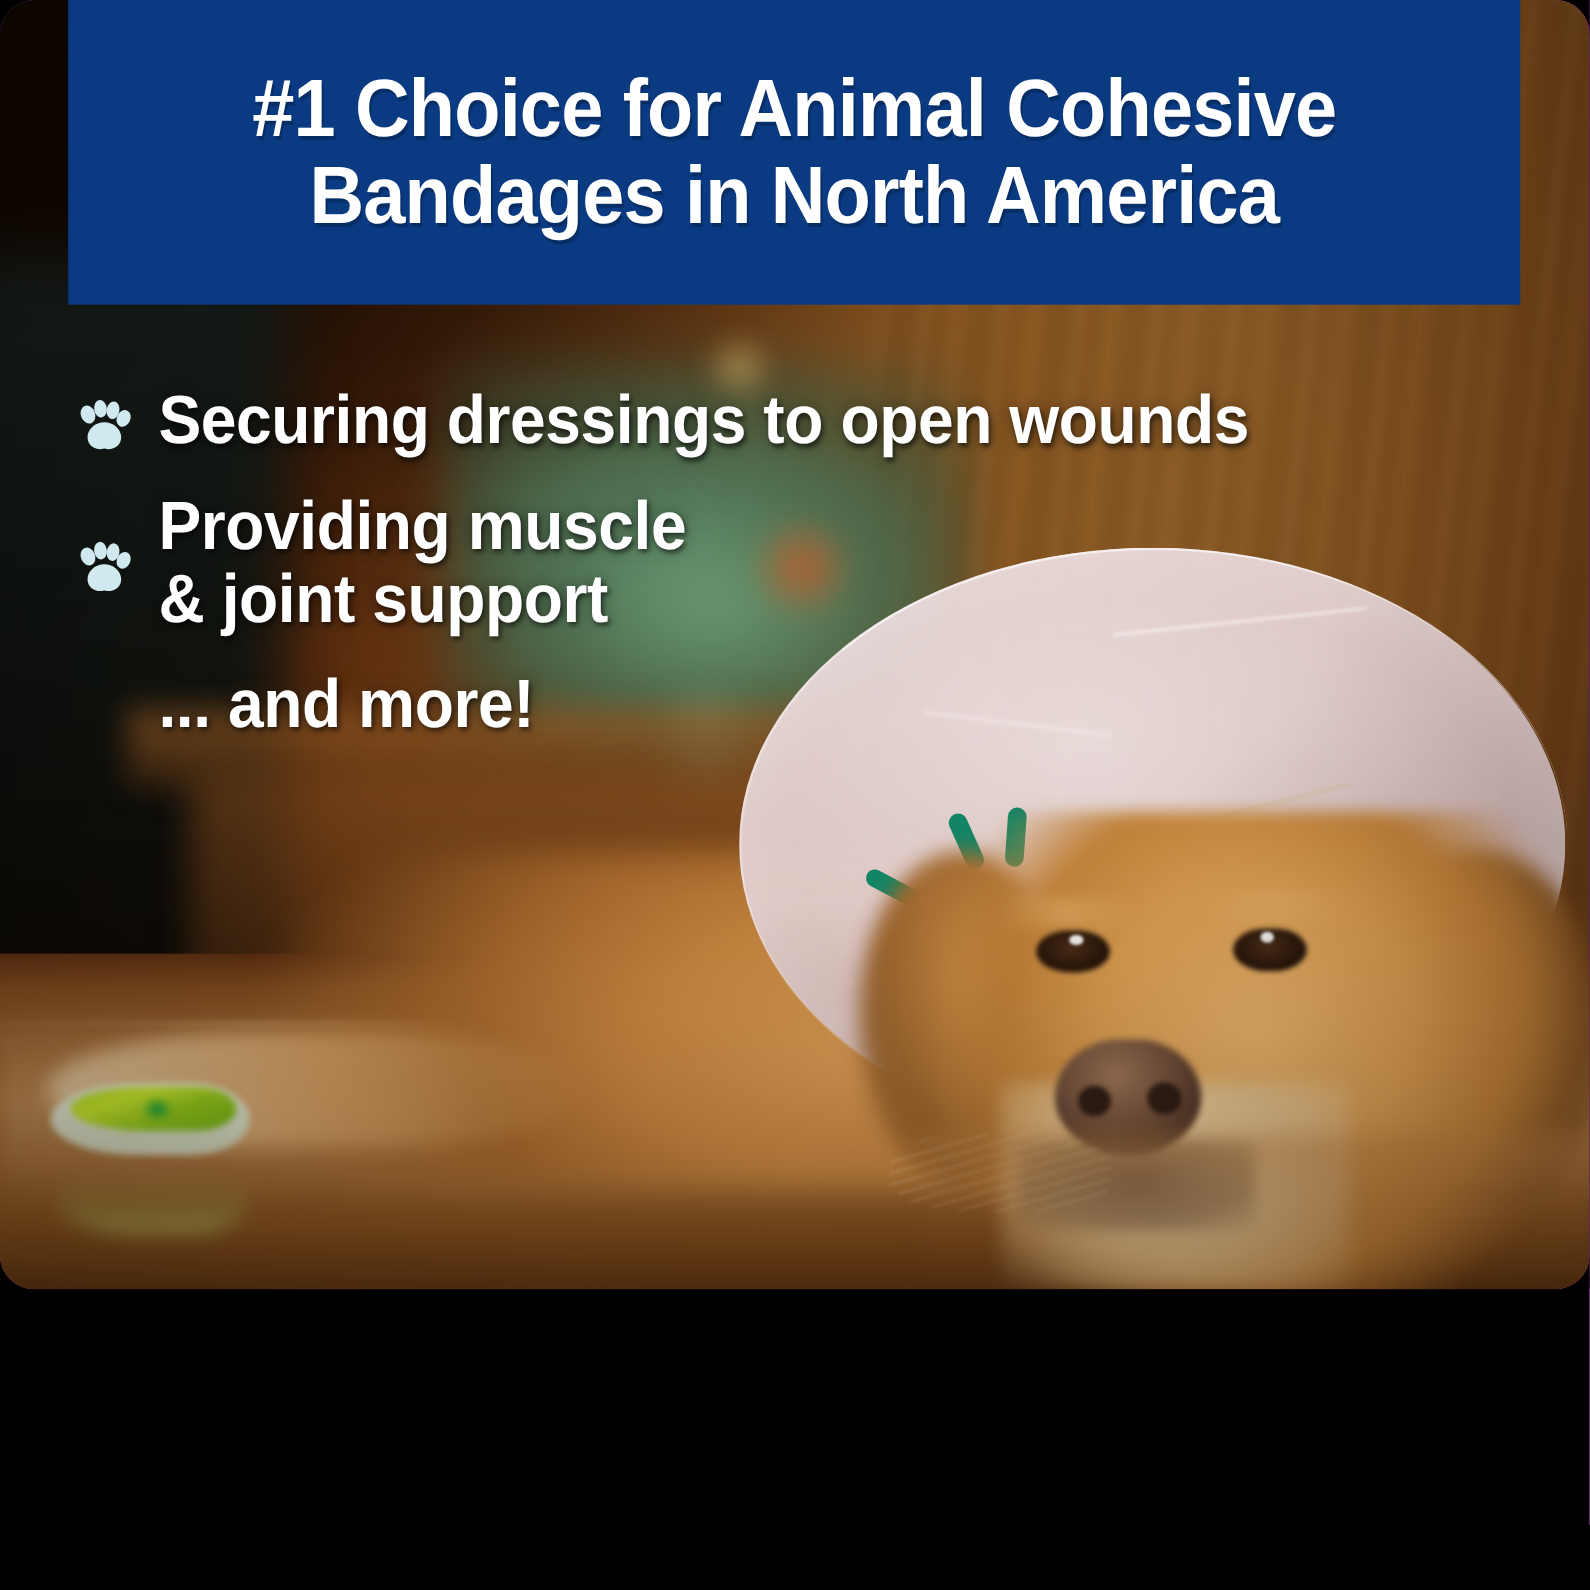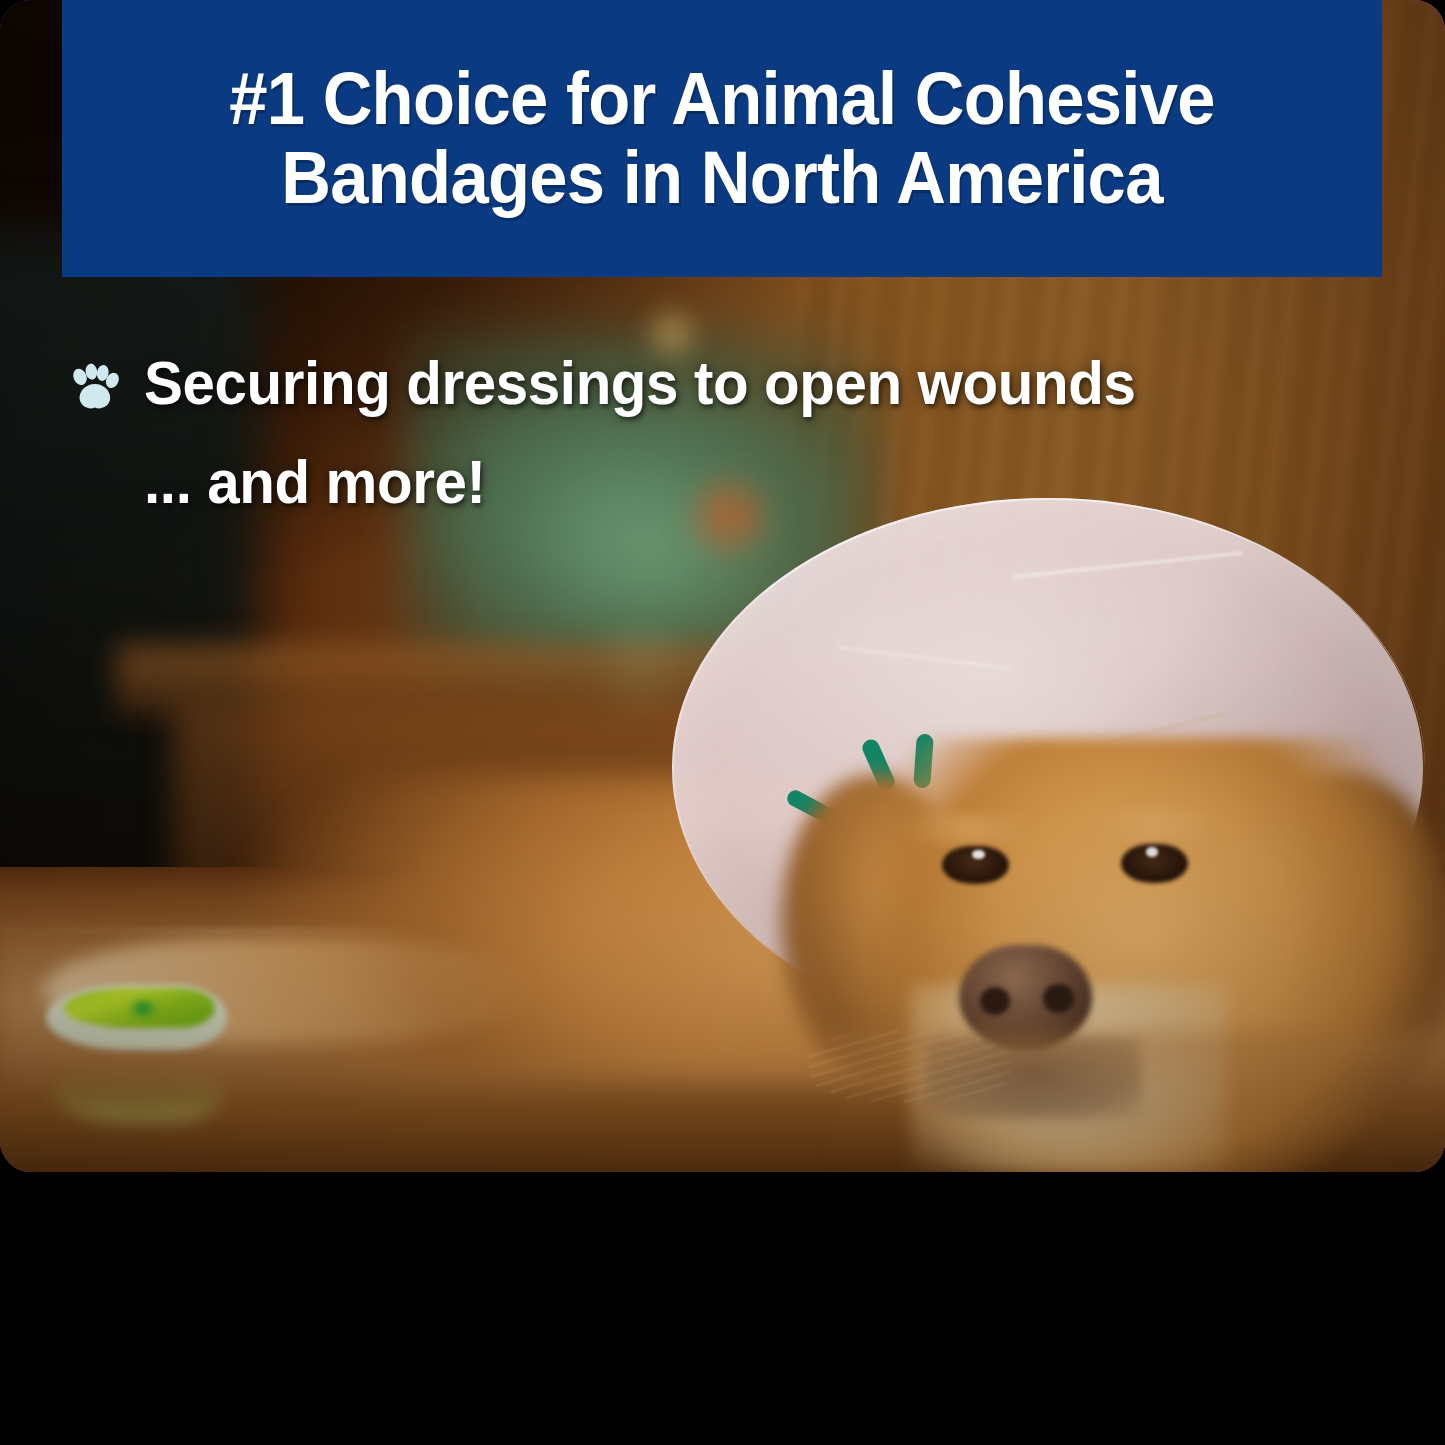--- a/index.html
+++ b/index.html
@@ -438,17 +438,30 @@
           <ellipse cx="42" cy="12.5" rx="6.6" ry="9.2" transform="rotate(10 42 12.5)"></ellipse>
           <ellipse cx="53" cy="21" rx="7" ry="9" transform="rotate(26 53 21)"></ellipse>
           <path d="M33 25c9.5 0 17.5 7.2 17.5 15.6 0 7.6-6.2 12.4-13.2 12.4-2.7 0-4.1-.9-4.3-.9s-1.6.9-4.3.9c-7 0-13.2-4.8-13.2-12.4C15.5 32.2 23.5 25 33 25z"></path>
         </g>
       </svg>
       <div class="bullet-text">Securing dressings to open wounds</div>
     </div>
 
 
 
+    <div class="bullet-row">
+      <svg class="paw" viewBox="0 0 64 64">
+        <g fill="#cfe9ee">
+          <ellipse cx="16" cy="17" rx="7.4" ry="9.6" transform="rotate(-22 16 17)"></ellipse>
+          <ellipse cx="29" cy="11" rx="6.6" ry="9.2" transform="rotate(-8 29 11)"></ellipse>
+          <ellipse cx="42" cy="12.5" rx="6.6" ry="9.2" transform="rotate(10 42 12.5)"></ellipse>
+          <ellipse cx="53" cy="21" rx="7" ry="9" transform="rotate(26 53 21)"></ellipse>
+          <path d="M33 25c9.5 0 17.5 7.2 17.5 15.6 0 7.6-6.2 12.4-13.2 12.4-2.7 0-4.1-.9-4.3-.9s-1.6.9-4.3.9c-7 0-13.2-4.8-13.2-12.4C15.5 32.2 23.5 25 33 25z"></path>
+        </g>
+      </svg>
+      <div class="bullet-text">Providing muscle
+&amp; joint support</div>
+    </div>
 
     <div class="more-line">... and more!</div>
   </div>
 
 </div>
 
 </body></html>

